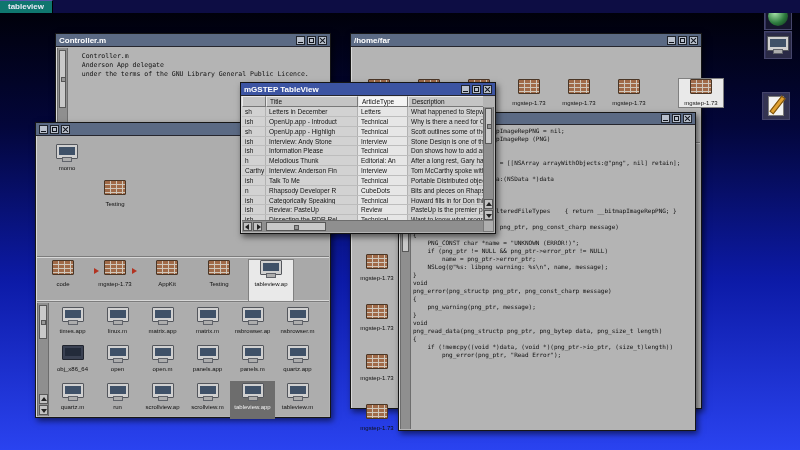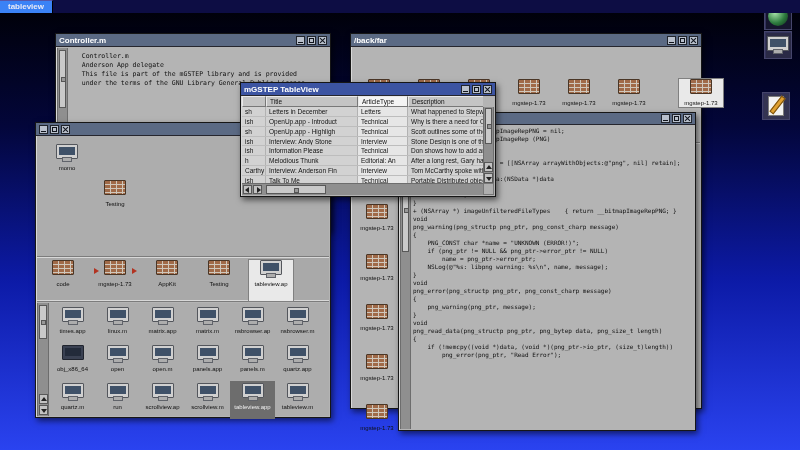--- a/index.html
+++ b/index.html
@@ -3,21 +3,21 @@
 <meta charset="utf-8">
 <style>
   *{margin:0;padding:0;box-sizing:border-box}
   html,body{width:800px;height:450px;overflow:hidden}
   body{position:relative;font-family:"Liberation Sans",sans-serif;
        background:linear-gradient(180deg,#000005 0%,#03063a 28%,#0c1aa6 62%,#2a43f0 100%);}
 
   
   #menubar{position:absolute;z-index:10;top:0;left:0;width:800px;height:13px;
            background:#0d0d44;display:flex;color:#e9e9f6;font-size:8px;line-height:11px}
-  .appbox{padding:0 8px;background:#3b82f6;border-right:1px solid #000;border-top:1px solid #5656aa;font-weight:bold}
+  .appbox{padding:0 8px;background:#0f766e;border-right:1px solid #000;border-top:1px solid #5656aa;font-weight:bold}
   #menu-items{display:flex}
   .mitem{padding:0 8px;border-left:1px solid #3a3a8c;border-right:1px solid #020220}
   .mitem.dim{color:#8d8dbb}
 
   
   .window{position:absolute;background:#b4b4b4;border:1px solid #161616;
           box-shadow:2px 3px 6px rgba(0,0,0,.55), inset 1px 1px 0 #d9d9d9}
   .titlebar{height:13px;background:#5b6a84;display:flex;align-items:center;gap:2px;
             padding:0 3px;border-bottom:1px solid #26262e}
   .titlebar.active{background:#3c54a2}
@@ -113,21 +113,21 @@
   #tile-computer .icon{margin-top:4px}
   #tile-edit{top:92px;right:10px;background:#343452}
   .doc{display:block;width:16px;height:20px;margin:3px auto;background:#f2f2f2;border:1px solid #7c7c7c;position:relative}
   .doc::after{content:"";position:absolute;left:6px;top:-2px;width:3px;height:18px;background:#e0a030;border:1px solid #7a5210;transform:rotate(38deg)}
 
   
   #win-controller{left:55px;top:33px;width:276px;height:198px;z-index:1}
   #win-home{left:350px;top:33px;width:352px;height:376px;z-index:2}
   #win-code{left:398px;top:112px;width:298px;height:319px;z-index:3}
   #win-workspace{left:35px;top:122px;width:296px;height:296px;z-index:4}
-  #win-table{left:240px;top:82px;width:256px;height:115px;z-index:5}
+  #win-table{left:240px;top:82px;width:256px;height:152px;z-index:5}
 </style>
 </head>
 <body>
 
 <div id="menubar">
   <div class="appbox">tableview</div>
 </div>
 
 <div class="window" id="win-controller">
   <div class="titlebar">
@@ -138,29 +138,28 @@
   </div>
   <div class="vscroll" style="left:1px;top:14px;bottom:1px">
     <div class="knob" style="left:1px;right:1px;top:2px;height:58px"></div>
   </div>
   <div class="srcwrap" id="controller-src">
 
   <span class="cline">   Controller.m</span>
       <span class="cline"></span>
       <span class="cline">   Anderson App delegate</span>
       <span class="cline"></span>
-      <span class="cline">   This file is part of the mGSTEP library and is provided</span>
       <span class="cline">   under the terms of the GNU Library General Public Licence.</span>
       <span class="cline"></span>
     </div>
 </div>
 
 <div class="window" id="win-home">
   <div class="titlebar">
-    <span class="title">/back/far</span>
+    <span class="title">/home/far</span>
     <span class="tbtn min"></span>
     <span class="tbtn max"></span>
     <span class="tbtn close"></span>
   </div>
   <div id="home-shelf">
 
       <div class="cell brick marked">
         <span class="marker mleft"></span>
         <span class="icon"></span>
         <span class="marker mright"></span>

